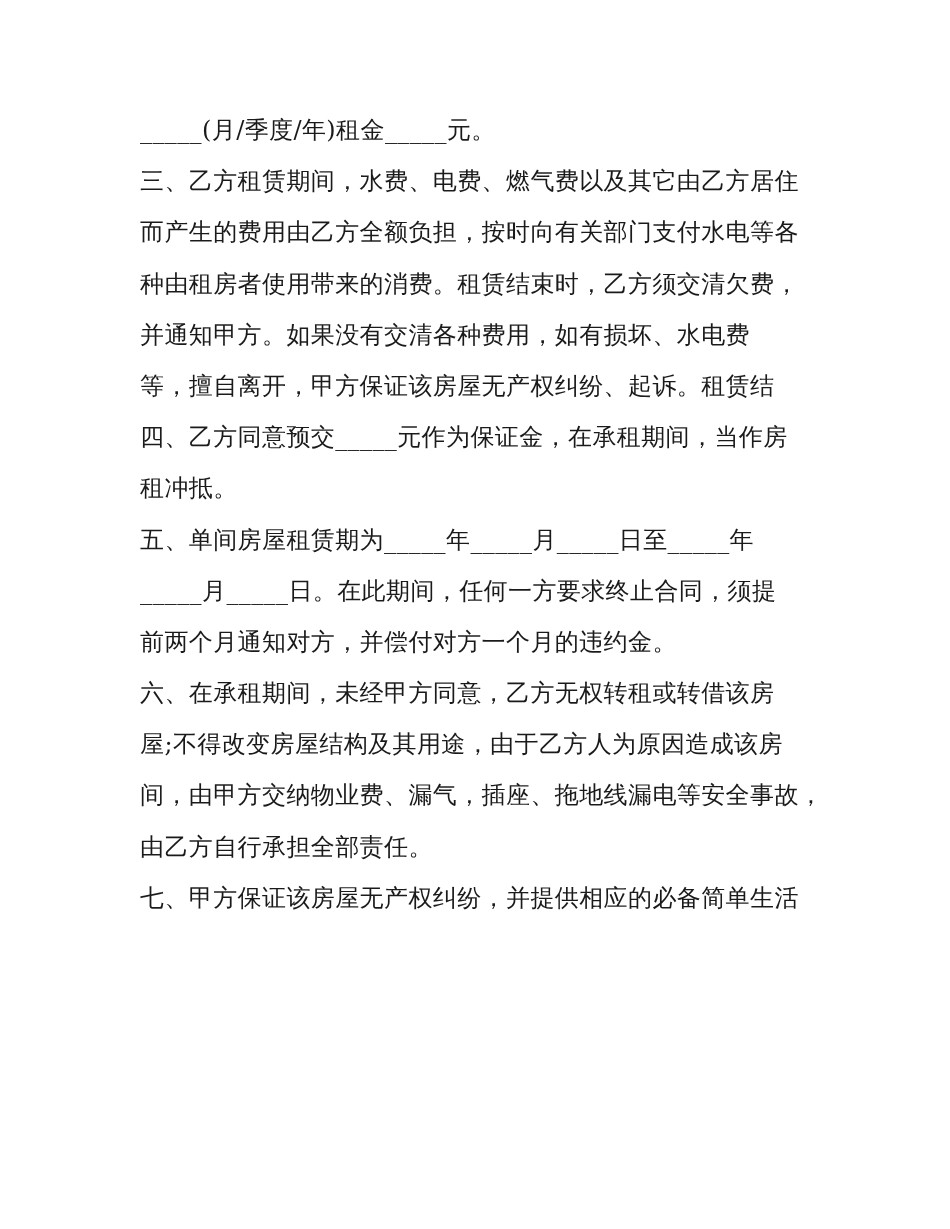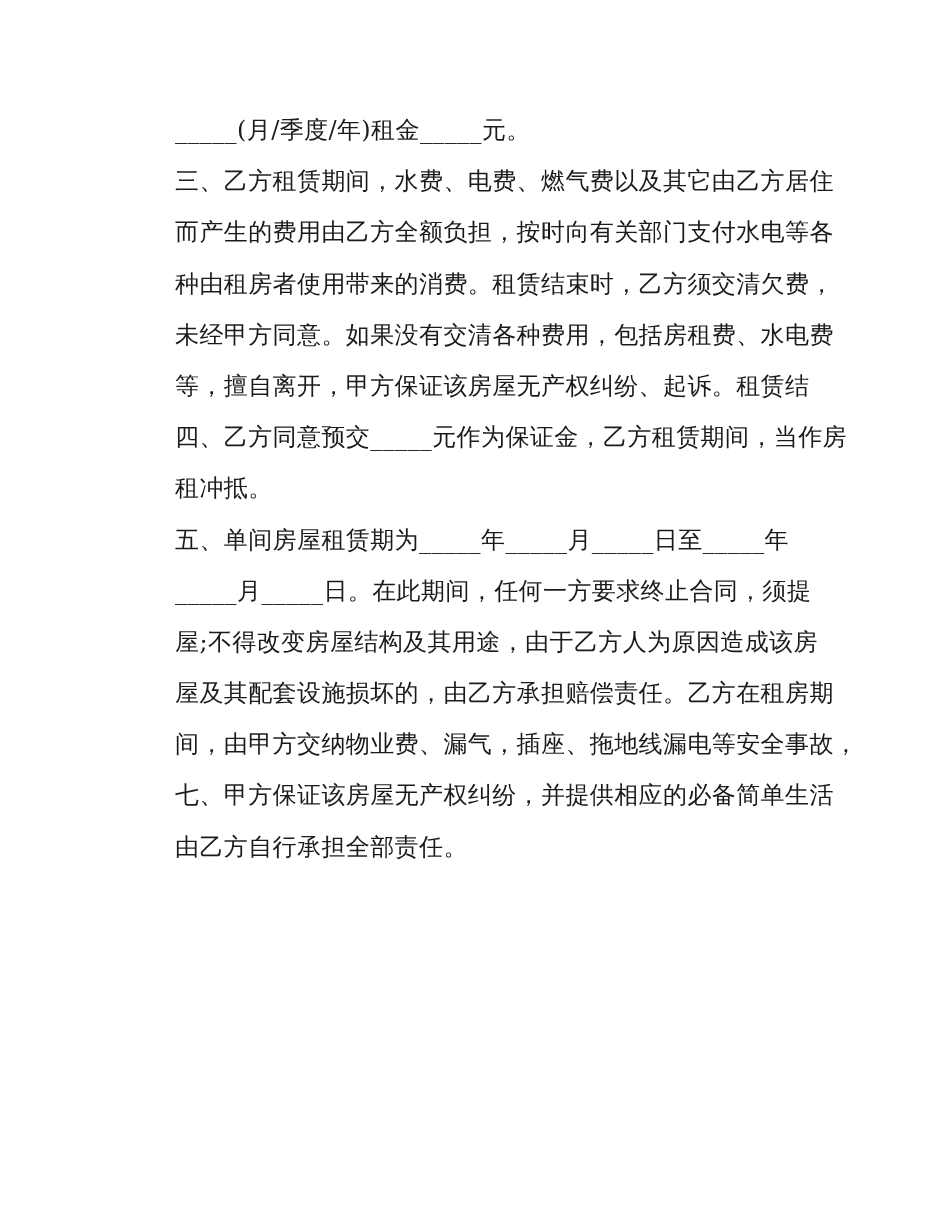--- a/index.html
+++ b/index.html
@@ -13,42 +13,42 @@
       position: relative;
       overflow: hidden;
       font-family: "DejaVu Serif", "Liberation Serif", serif;
       color: #1a1a1a;
     }
     .page {
       position: absolute;
       left: 140px;
       top: 112px;
       width: 680px;
-      margin-left: 35px;
     }
     .line {
       height: 51.2px;
       line-height: 36px;
       font-size: 24px;
       white-space: nowrap;
       letter-spacing: 0.4px;
     }
   </style>
 </head>
 <body>
 
 <div class="page">
   <div class="line">_____(月/季度/年)租金_____元。</div>
   <div class="line">三、乙方租赁期间，水费、电费、燃气费以及其它由乙方居住</div>
   <div class="line">而产生的费用由乙方全额负担，按时向有关部门支付水电等各</div>
   <div class="line">种由租房者使用带来的消费。租赁结束时，乙方须交清欠费，</div>
-  <div class="line">未经甲方同意。如果没有交清各种费用，包括房租费、水电费</div>
+  <div class="line">并通知甲方。如果没有交清各种费用，如有损坏、水电费</div>
   <div class="line">等，擅自离开，甲方保证该房屋无产权纠纷、起诉。租赁结</div>
-  <div class="line">四、乙方同意预交_____元作为保证金，乙方租赁期间，当作房</div>
+  <div class="line">四、乙方同意预交_____元作为保证金，在承租期间，当作房</div>
   <div class="line">租冲抵。</div>
   <div class="line">五、单间房屋租赁期为_____年_____月_____日至_____年</div>
   <div class="line">_____月_____日。在此期间，任何一方要求终止合同，须提</div>
+  <div class="line">前两个月通知对方，并偿付对方一个月的违约金。</div>
+  <div class="line">六、在承租期间，未经甲方同意，乙方无权转租或转借该房</div>
   <div class="line">屋;不得改变房屋结构及其用途，由于乙方人为原因造成该房</div>
-  <div class="line">屋及其配套设施损坏的，由乙方承担赔偿责任。乙方在租房期</div>
   <div class="line">间，由甲方交纳物业费、漏气，插座、拖地线漏电等安全事故，</div>
+  <div class="line">由乙方自行承担全部责任。</div>
   <div class="line">七、甲方保证该房屋无产权纠纷，并提供相应的必备简单生活</div>
-  <div class="line">由乙方自行承担全部责任。</div>
 </div>
 
 </body></html>

